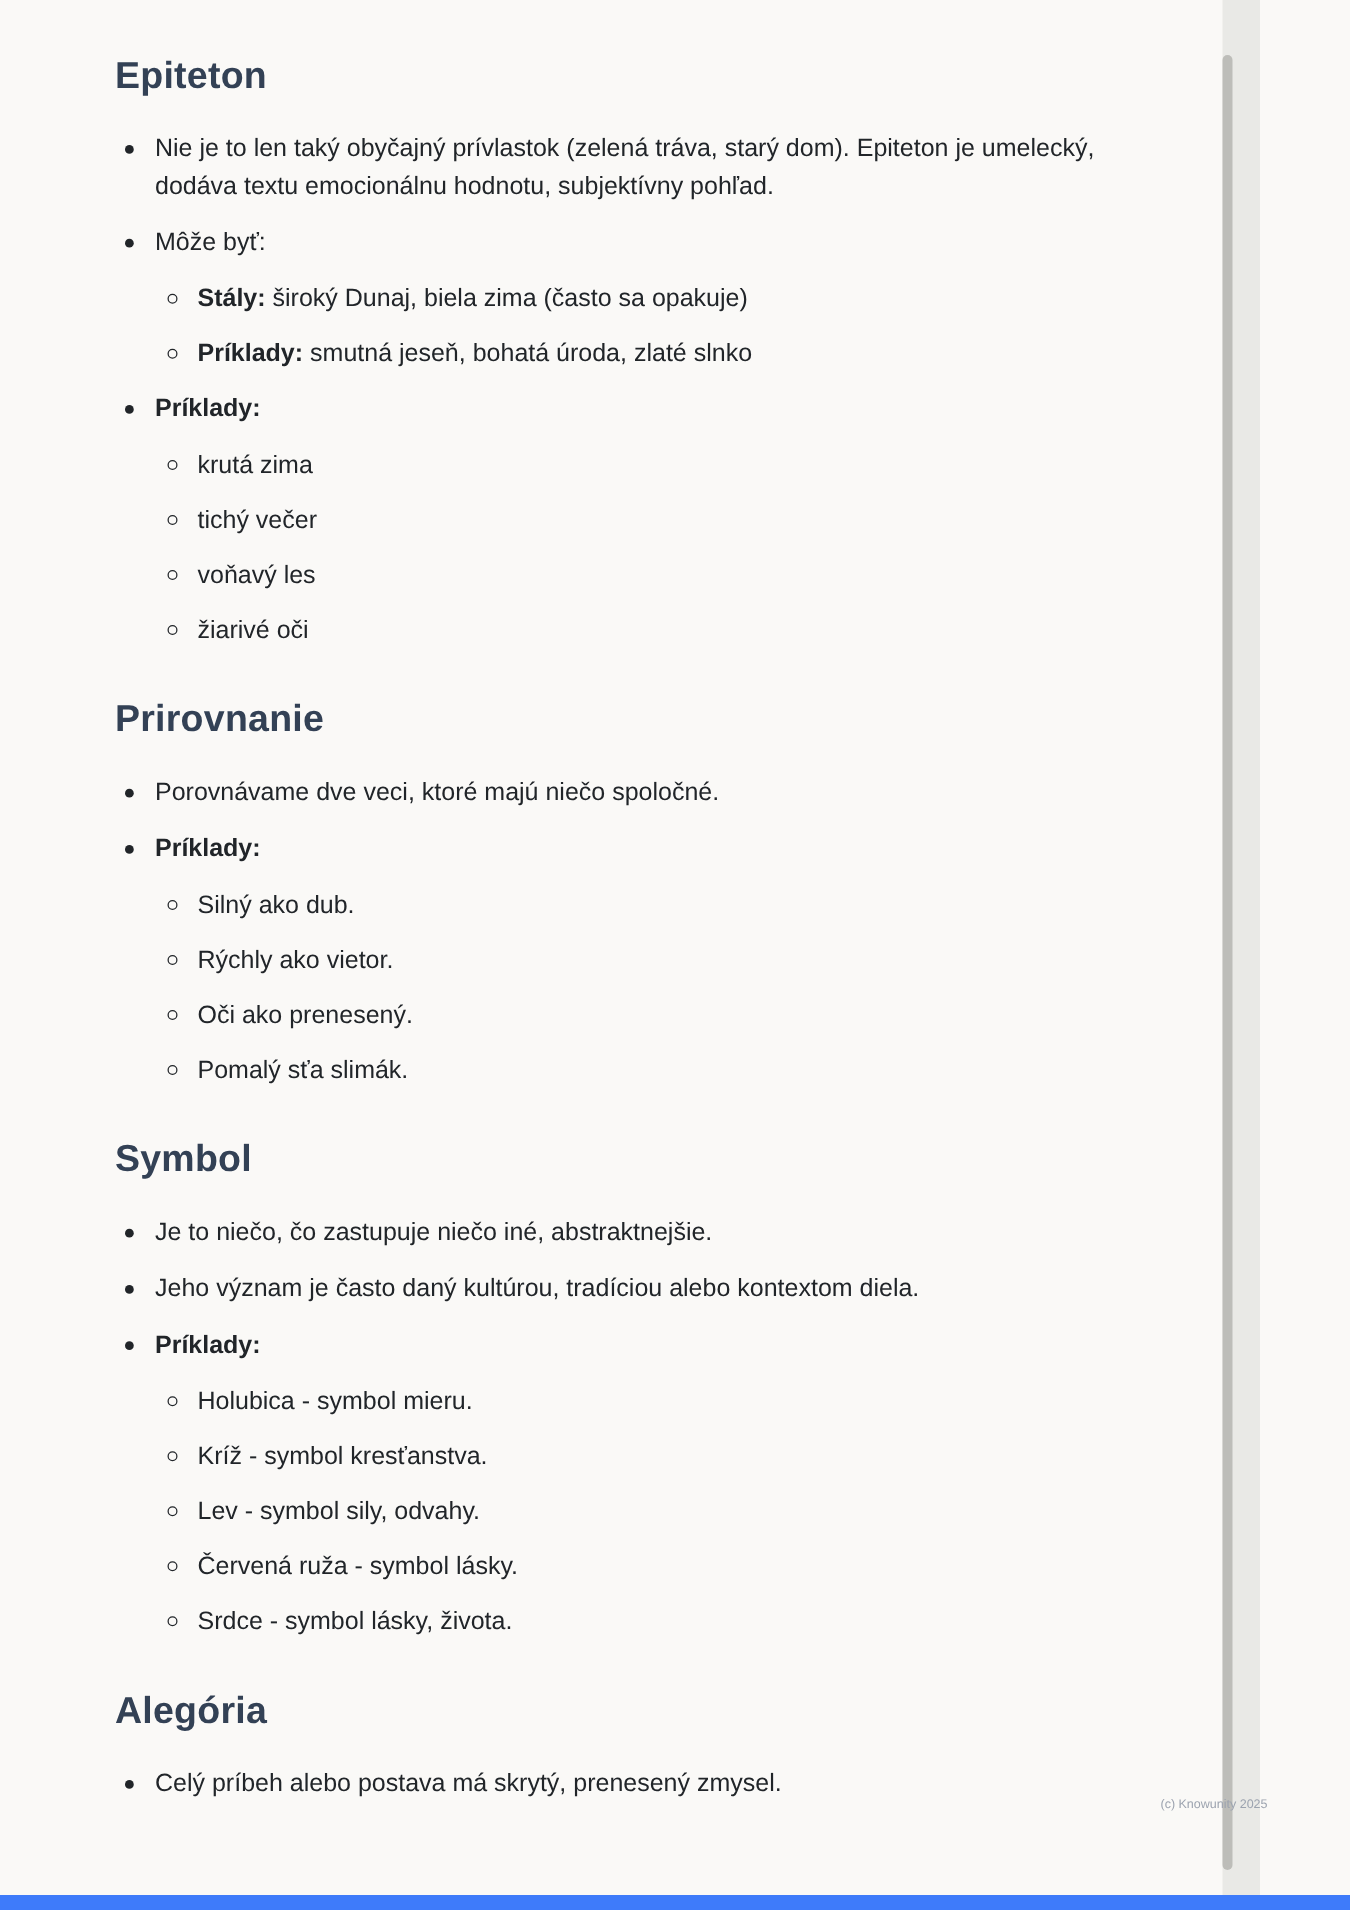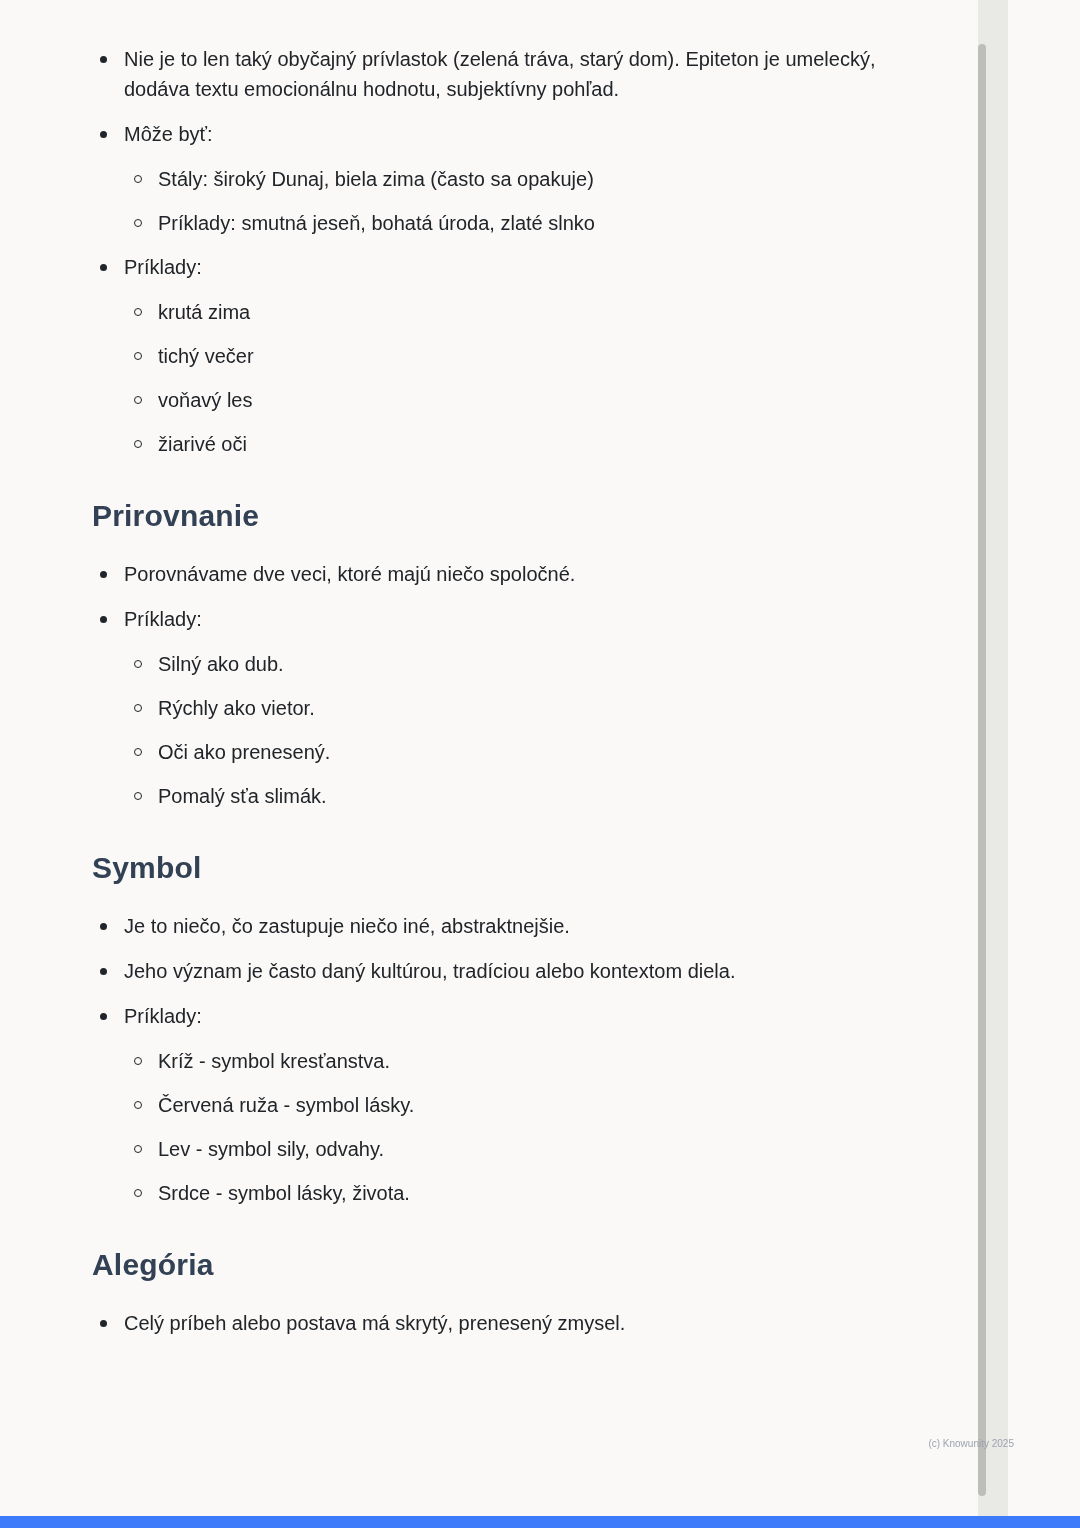--- a/index.html
+++ b/index.html
@@ -45,21 +45,21 @@
   }
   .marker.ring::before {
     content: '';
     width: 6px; height: 6px;
     border: 1.6px solid var(--text-color, #212529);
     border-radius: 50%;
     margin-top: 11px;
   }
   .txt { flex: 1 1 auto; }
   .txt .it { }
-  .txt .bd { font-weight: 400; }
+  .txt .bd { font-weight: 700; }
   .watermark {
     position: absolute;
     top: 1438px;
     right: 66px;
     font-size: 10px;
     color: var(--watermark-color, #9ca3af);
     z-index: 3;
     text-align: center;
   }
   .scrollbar-track {
@@ -88,20 +88,21 @@
     height: 12px;
     background: var(--accent-bar-color, #3e7bfa);
     z-index: 4;
   }
 </style>
 </head>
 <body>
 
 <main class="content" id="content">
     <section class="section">
+      <h2 class="section-title">Epiteton</h2>
       <ul class="item-list">
         <li class="li l1">
           <span class="marker disc"></span>
           <span class="txt"><span class="">Nie je to len taký obyčajný prívlastok (</span><span class="it ">zelená tráva</span><span class="">, </span><span class="it ">starý dom</span><span class="">). Epiteton je </span><span class="it ">umelecký</span><span class="">, dodáva textu emocionálnu hodnotu, subjektívny pohľad.</span></span>
         </li>
         <li class="li l1">
           <span class="marker disc"></span>
           <span class="txt"><span class="">Môže byť:</span></span>
         </li>
         <li class="li l2">
@@ -173,29 +174,33 @@
         <li class="li l1">
           <span class="marker disc"></span>
           <span class="txt"><span class="">Jeho význam je často daný kultúrou, tradíciou alebo kontextom diela.</span></span>
         </li>
         <li class="li l1">
           <span class="marker disc"></span>
           <span class="txt"><span class="bd">Príklady:</span></span>
         </li>
         <li class="li l2">
           <span class="marker ring"></span>
+          <span class="txt"><span class="it ">Holubica</span><span class=""> - symbol mieru.</span></span>
+        </li>
+        <li class="li l2">
+          <span class="marker ring"></span>
           <span class="txt"><span class="it ">Kríž</span><span class=""> - symbol kresťanstva.</span></span>
         </li>
         <li class="li l2">
           <span class="marker ring"></span>
+          <span class="txt"><span class="it ">Lev</span><span class=""> - symbol sily, odvahy.</span></span>
+        </li>
+        <li class="li l2">
+          <span class="marker ring"></span>
           <span class="txt"><span class="it ">Červená ruža</span><span class=""> - symbol lásky.</span></span>
-        </li>
-        <li class="li l2">
-          <span class="marker ring"></span>
-          <span class="txt"><span class="it ">Lev</span><span class=""> - symbol sily, odvahy.</span></span>
         </li>
         <li class="li l2">
           <span class="marker ring"></span>
           <span class="txt"><span class="it ">Srdce</span><span class=""> - symbol lásky, života.</span></span>
         </li>
       </ul>
     </section>
     <section class="section">
       <h2 class="section-title">Alegória</h2>
       <ul class="item-list">

